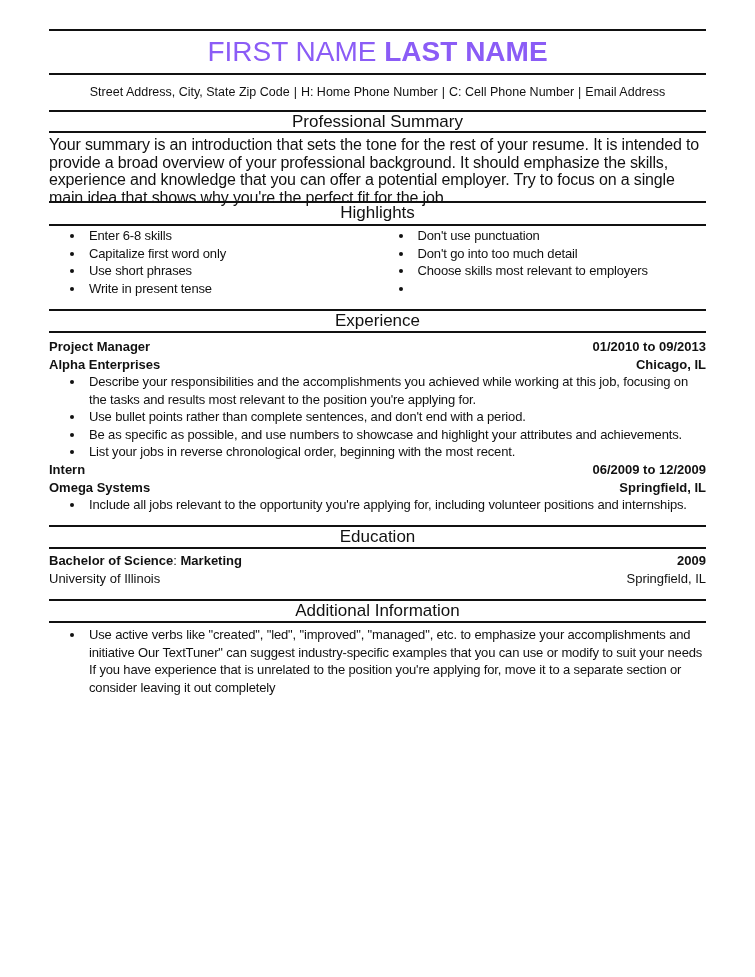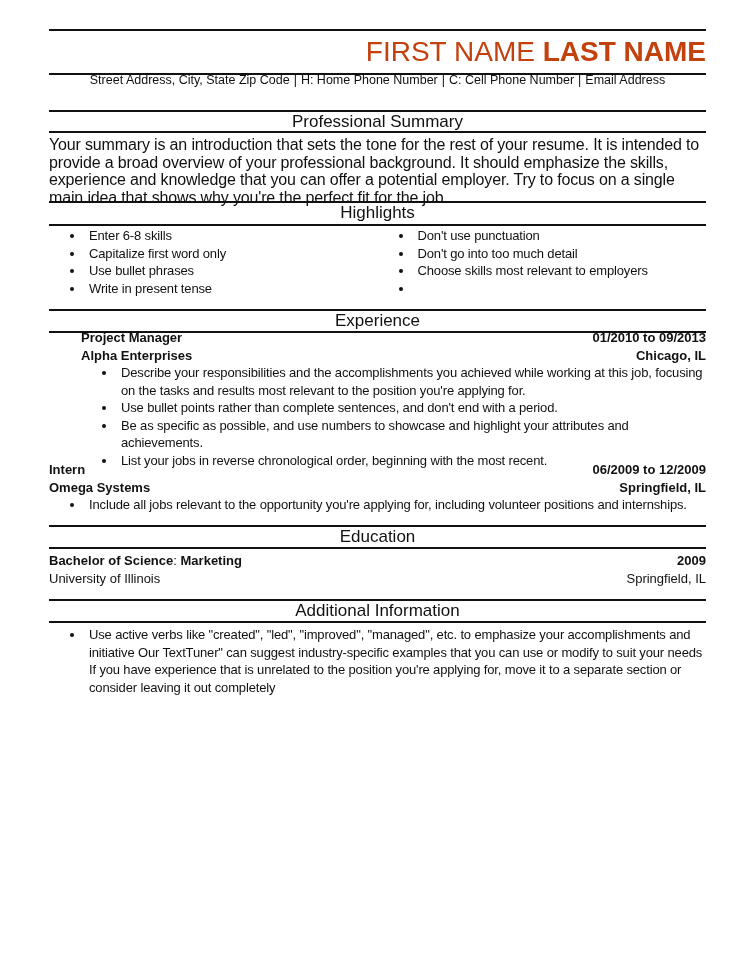--- a/index.html
+++ b/index.html
@@ -23,31 +23,31 @@
     }
     .rule {
       height: 2px;
       background: #111111;
       width: 100%;
     }
     .name {
       position: absolute;
       left: 0; right: 0;
       top: 34px;
-      text-align: right;
+      text-align: center;
       font-size: 28px;
       line-height: 36px;
       letter-spacing: 0px;
-      color: #c2410c;
+      color: #8b5cf6;
     }
     .name .last { font-weight: bold; }
     .contact {
       position: absolute;
       left: 0; right: 0;
-      top: 72px;
+      top: 84px;
       text-align: center;
       font-size: 12.5px;
       line-height: 16px;
     }
     .contact .sep { padding: 0 4px; }
     .abs { position: absolute; left: 0; right: 0; }
     .sec-title {
       position: absolute;
       left: 0; right: 0;
       text-align: center;
@@ -118,39 +118,39 @@
   </div>
 
   <div class="rule abs" style="top:201px;"></div>
   <div class="sec-title" style="top:204px;">Highlights</div>
   <div class="rule abs" style="top:224px;"></div>
   <div class="abs cols" style="top:227px;">
     <div class="col">
       <ul class="bul">
         <li><span class="dot"></span><span>Enter 6-8 skills</span></li>
         <li><span class="dot"></span><span>Capitalize first word only</span></li>
-        <li><span class="dot"></span><span>Use bullet phrases</span></li>
+        <li><span class="dot"></span><span>Use short phrases</span></li>
         <li><span class="dot"></span><span>Write in present tense</span></li>
       </ul>
     </div>
     <div class="col">
       <ul class="bul">
         <li><span class="dot"></span><span>Don't use punctuation</span></li>
         <li><span class="dot"></span><span>Don't go into too much detail</span></li>
         <li><span class="dot"></span><span>Choose skills most relevant to employers</span></li>
         <li><span class="dot"></span></li>
       </ul>
     </div>
   </div>
 
   <div class="rule abs" style="top:309px;"></div>
   <div class="sec-title" style="top:312px;">Experience</div>
   <div class="rule abs" style="top:331px;"></div>
 
-  <div class="abs" style="top:329px;margin-left:32px;">
+  <div class="abs" style="top:338px;">
     <div class="row">
       <span class="b">Project Manager</span>
       <span class="b">01/2010 to 09/2013</span>
     </div>
     <div class="row">
       <span class="b">Alpha Enterprises</span>
       <span class="b">Chicago, IL</span>
     </div>
     <ul class="bul">
       <li><span class="dot"></span><span>Describe your responsibilities and the accomplishments you achieved while working at this job, focusing on the tasks and results most relevant to the position you're applying for.</span></li>

